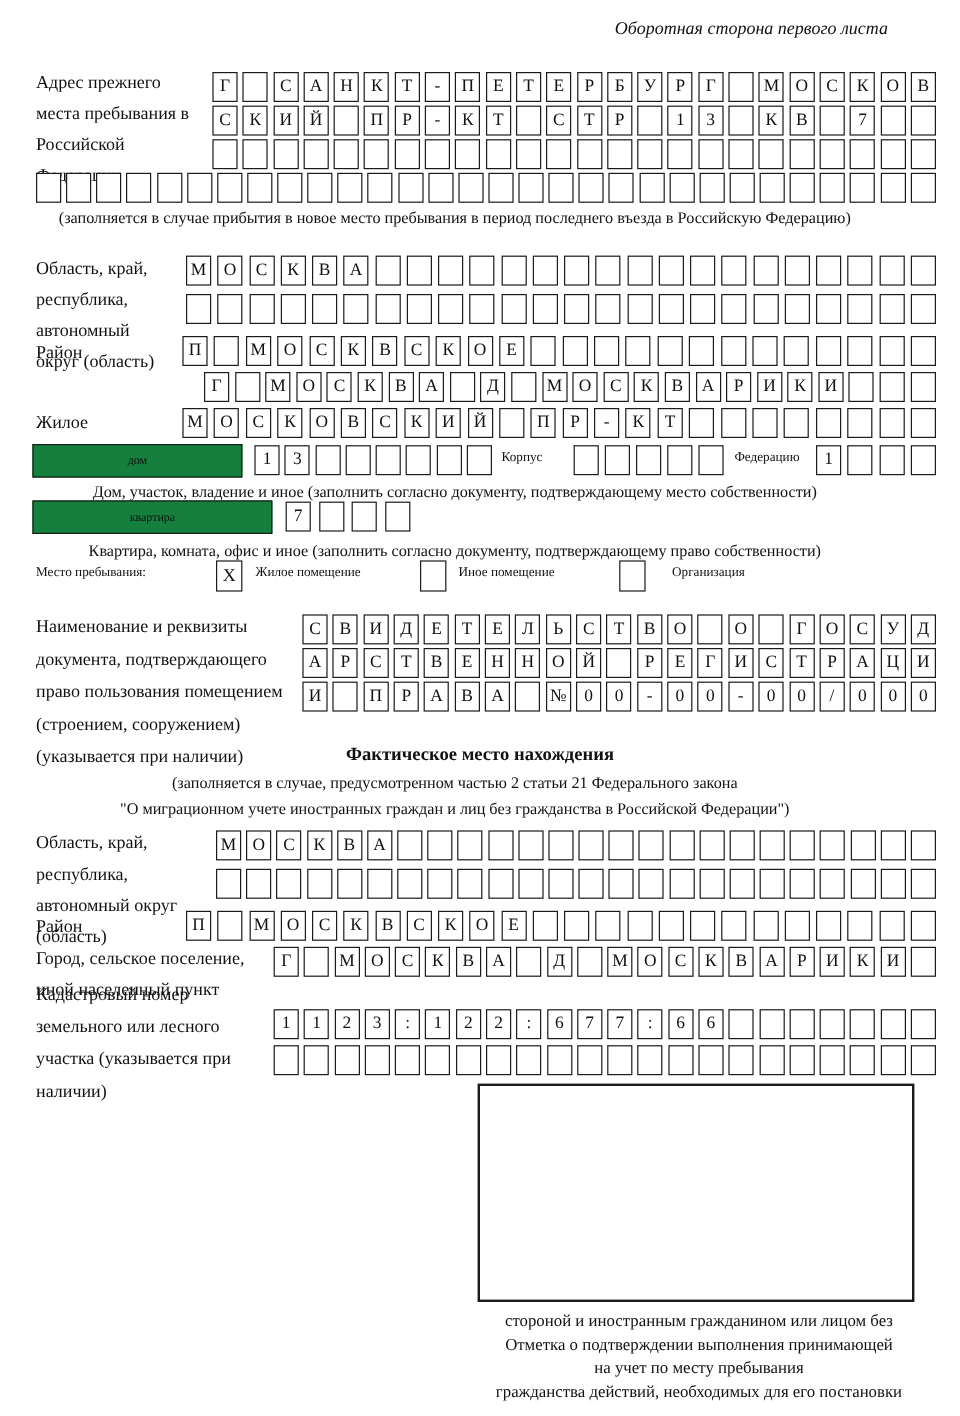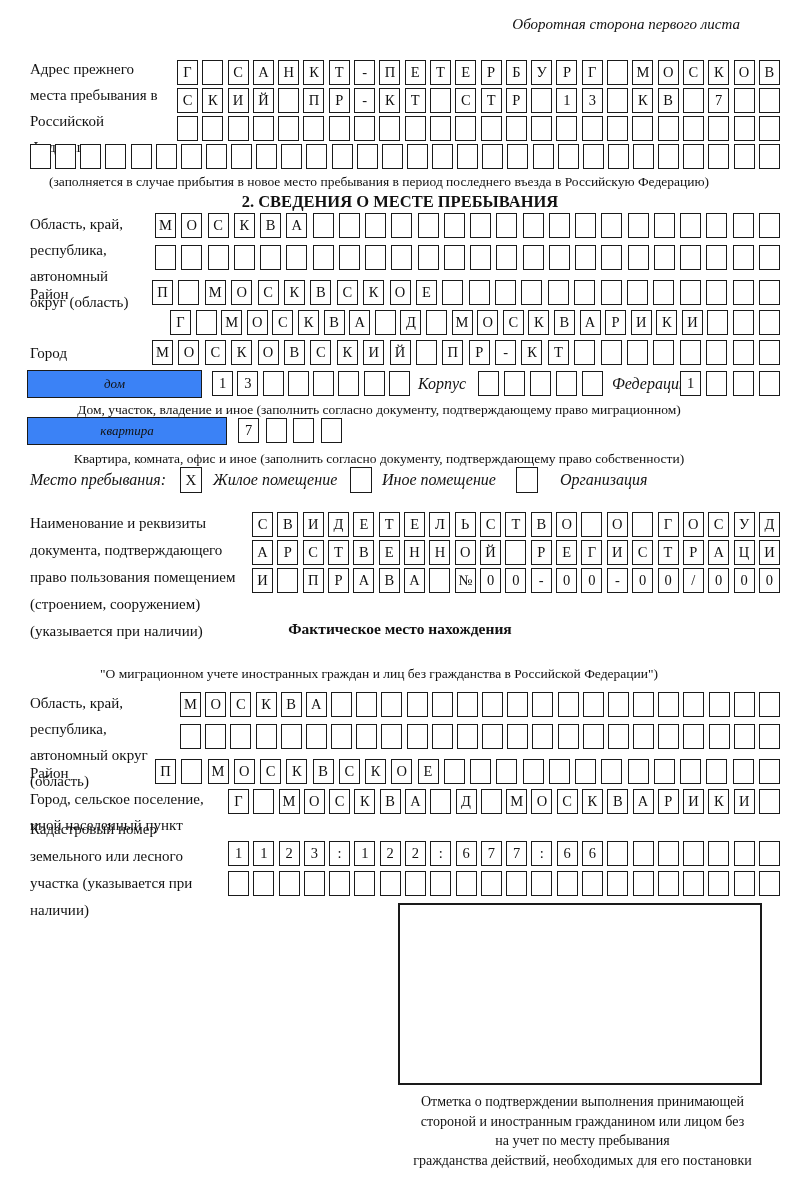--- a/index.html
+++ b/index.html
@@ -16,28 +16,28 @@
   .cell {
     flex:0 0 21px; width:21px; height:25px;
     border:1.8px solid #1a1a1a;
     display:flex; align-items:center; justify-content:center;
     font-size:14.5px; background:#fff;
   }
   .note { position:absolute; font-size:13.5px; text-align:center; }
   .wide { left:0; width:758px; }
   .sect-title { position:absolute; left:0; width:800px; text-align:center; font-weight:bold; font-size:16.5px; }
   .rect {
-    position:absolute; border:1.8px solid #1a1a1a; background:#3b82f6;
-    display:flex; align-items:center; justify-content:center; font-size:13px;font-style:italic;
+    position:absolute; border:1.8px solid #1a1a1a; background:#15803d;
+    display:flex; align-items:center; justify-content:center; font-size:10px;
   }
   .checkbox {
     position:absolute; width:22px; height:26px; border:1.8px solid #1a1a1a;
     display:flex; align-items:center; justify-content:center; font-size:15px; background:#fff;
   }
-  .inline-lbl { position:absolute; font-size:16px;font-style:italic; }
+  .inline-lbl { position:absolute; font-size:11px; }
   .stamp { position:absolute; border:2px solid #1a1a1a; background:#fff; }
   .cap { position:absolute; font-size:14px; line-height:19.5px; text-align:center; }
 </style>
 </head>
 <body>
 
 <div class="page">
 
   <div class="hnote">Оборотная сторона первого листа</div>
 
@@ -147,21 +147,20 @@
       <span class="cell"></span>
       <span class="cell"></span>
       <span class="cell"></span>
       <span class="cell"></span>
       <span class="cell"></span>
       <span class="cell"></span>
       <span class="cell"></span>
     </div>
   <div class="note wide" style="top:174px">(заполняется в случае прибытия в новое место пребывания в период последнего въезда в Российскую Федерацию)</div>
 
-  <div class="sect-title" style="top:192px">2. СВЕДЕНИЯ О МЕСТЕ ПРЕБЫВАНИЯ</div>
 
   <div class="lbl" style="left:30px;top:211px;width:110px">Область, край, республика, автономный округ (область)</div>
   <div class="cellrow" style="left:155px;top:213px;width:625px">
       <span class="cell">М</span>
       <span class="cell">О</span>
       <span class="cell">С</span>
       <span class="cell">К</span>
       <span class="cell">В</span>
       <span class="cell">А</span>
       <span class="cell"></span>
@@ -258,21 +257,21 @@
       <span class="cell">А</span>
       <span class="cell">Р</span>
       <span class="cell">И</span>
       <span class="cell">К</span>
       <span class="cell">И</span>
       <span class="cell"></span>
       <span class="cell"></span>
       <span class="cell"></span>
     </div>
 
-  <div class="lbl" style="left:30px;top:340px;width:120px">Город</div>
+  <div class="lbl" style="left:30px;top:340px;width:120px">Жилое</div>
   <div class="cellrow" style="left:152px;top:340px;width:628px">
       <span class="cell">М</span>
       <span class="cell">О</span>
       <span class="cell">С</span>
       <span class="cell">К</span>
       <span class="cell">О</span>
       <span class="cell">В</span>
       <span class="cell">С</span>
       <span class="cell">К</span>
       <span class="cell">И</span>
@@ -312,21 +311,21 @@
       <span class="cell"></span>
       <span class="cell"></span>
     </div>
   <div class="inline-lbl" style="left:612px;top:375px">Федерацию</div>
   <div class="cellrow" style="left:680px;top:371px;width:100px">
       <span class="cell">1</span>
       <span class="cell"></span>
       <span class="cell"></span>
       <span class="cell"></span>
     </div>
-  <div class="note wide" style="top:402px">Дом, участок, владение и иное (заполнить согласно документу, подтверждающему право миграционном)</div>
+  <div class="note wide" style="top:402px">Дом, участок, владение и иное (заполнить согласно документу, подтверждающему место собственности)</div>
 
   <div class="rect" style="left:27px;top:417px;width:200px;height:28px">квартира</div>
   <div class="cellrow" style="left:238px;top:418px;width:104px">
       <span class="cell">7</span>
       <span class="cell"></span>
       <span class="cell"></span>
       <span class="cell"></span>
     </div>
   <div class="note wide" style="top:451px">Квартира, комната, офис и иное (заполнить согласно документу, подтверждающему право собственности)</div>
 
@@ -403,20 +402,21 @@
       <span class="cell">-</span>
       <span class="cell">0</span>
       <span class="cell">0</span>
       <span class="cell">/</span>
       <span class="cell">0</span>
       <span class="cell">0</span>
       <span class="cell">0</span>
     </div>
 
   <div class="sect-title" style="top:620px;font-size:15.5px">Фактическое место нахождения</div>
+  <div class="note wide" style="top:645px">(заполняется в случае, предусмотренном частью 2 статьи 21 Федерального закона</div>
   <div class="note wide" style="top:666px">"О миграционном учете иностранных граждан и лиц без гражданства в Российской Федерации")</div>
 
   <div class="lbl" style="left:30px;top:690px;width:150px">Область, край, республика, автономный округ (область)</div>
   <div class="cellrow" style="left:180px;top:692px;width:600px">
       <span class="cell">М</span>
       <span class="cell">О</span>
       <span class="cell">С</span>
       <span class="cell">К</span>
       <span class="cell">В</span>
       <span class="cell">А</span>
@@ -565,19 +565,19 @@
       <span class="cell"></span>
       <span class="cell"></span>
       <span class="cell"></span>
       <span class="cell"></span>
       <span class="cell"></span>
       <span class="cell"></span>
     </div>
 
   <div class="stamp" style="left:398px;top:903px;width:364px;height:182px"></div>
   <div class="cap" style="left:385px;top:1092px;width:395px">
+    <div>стороной и иностранным гражданином или лицом без</div>
     <div>Отметка о подтверждении выполнения принимающей</div>
-    <div>стороной и иностранным гражданином или лицом без</div>
     <div>на учет по месту пребывания</div>
     <div>гражданства действий, необходимых для его постановки</div>
   </div>
 
 </div>
 
 </body></html>

